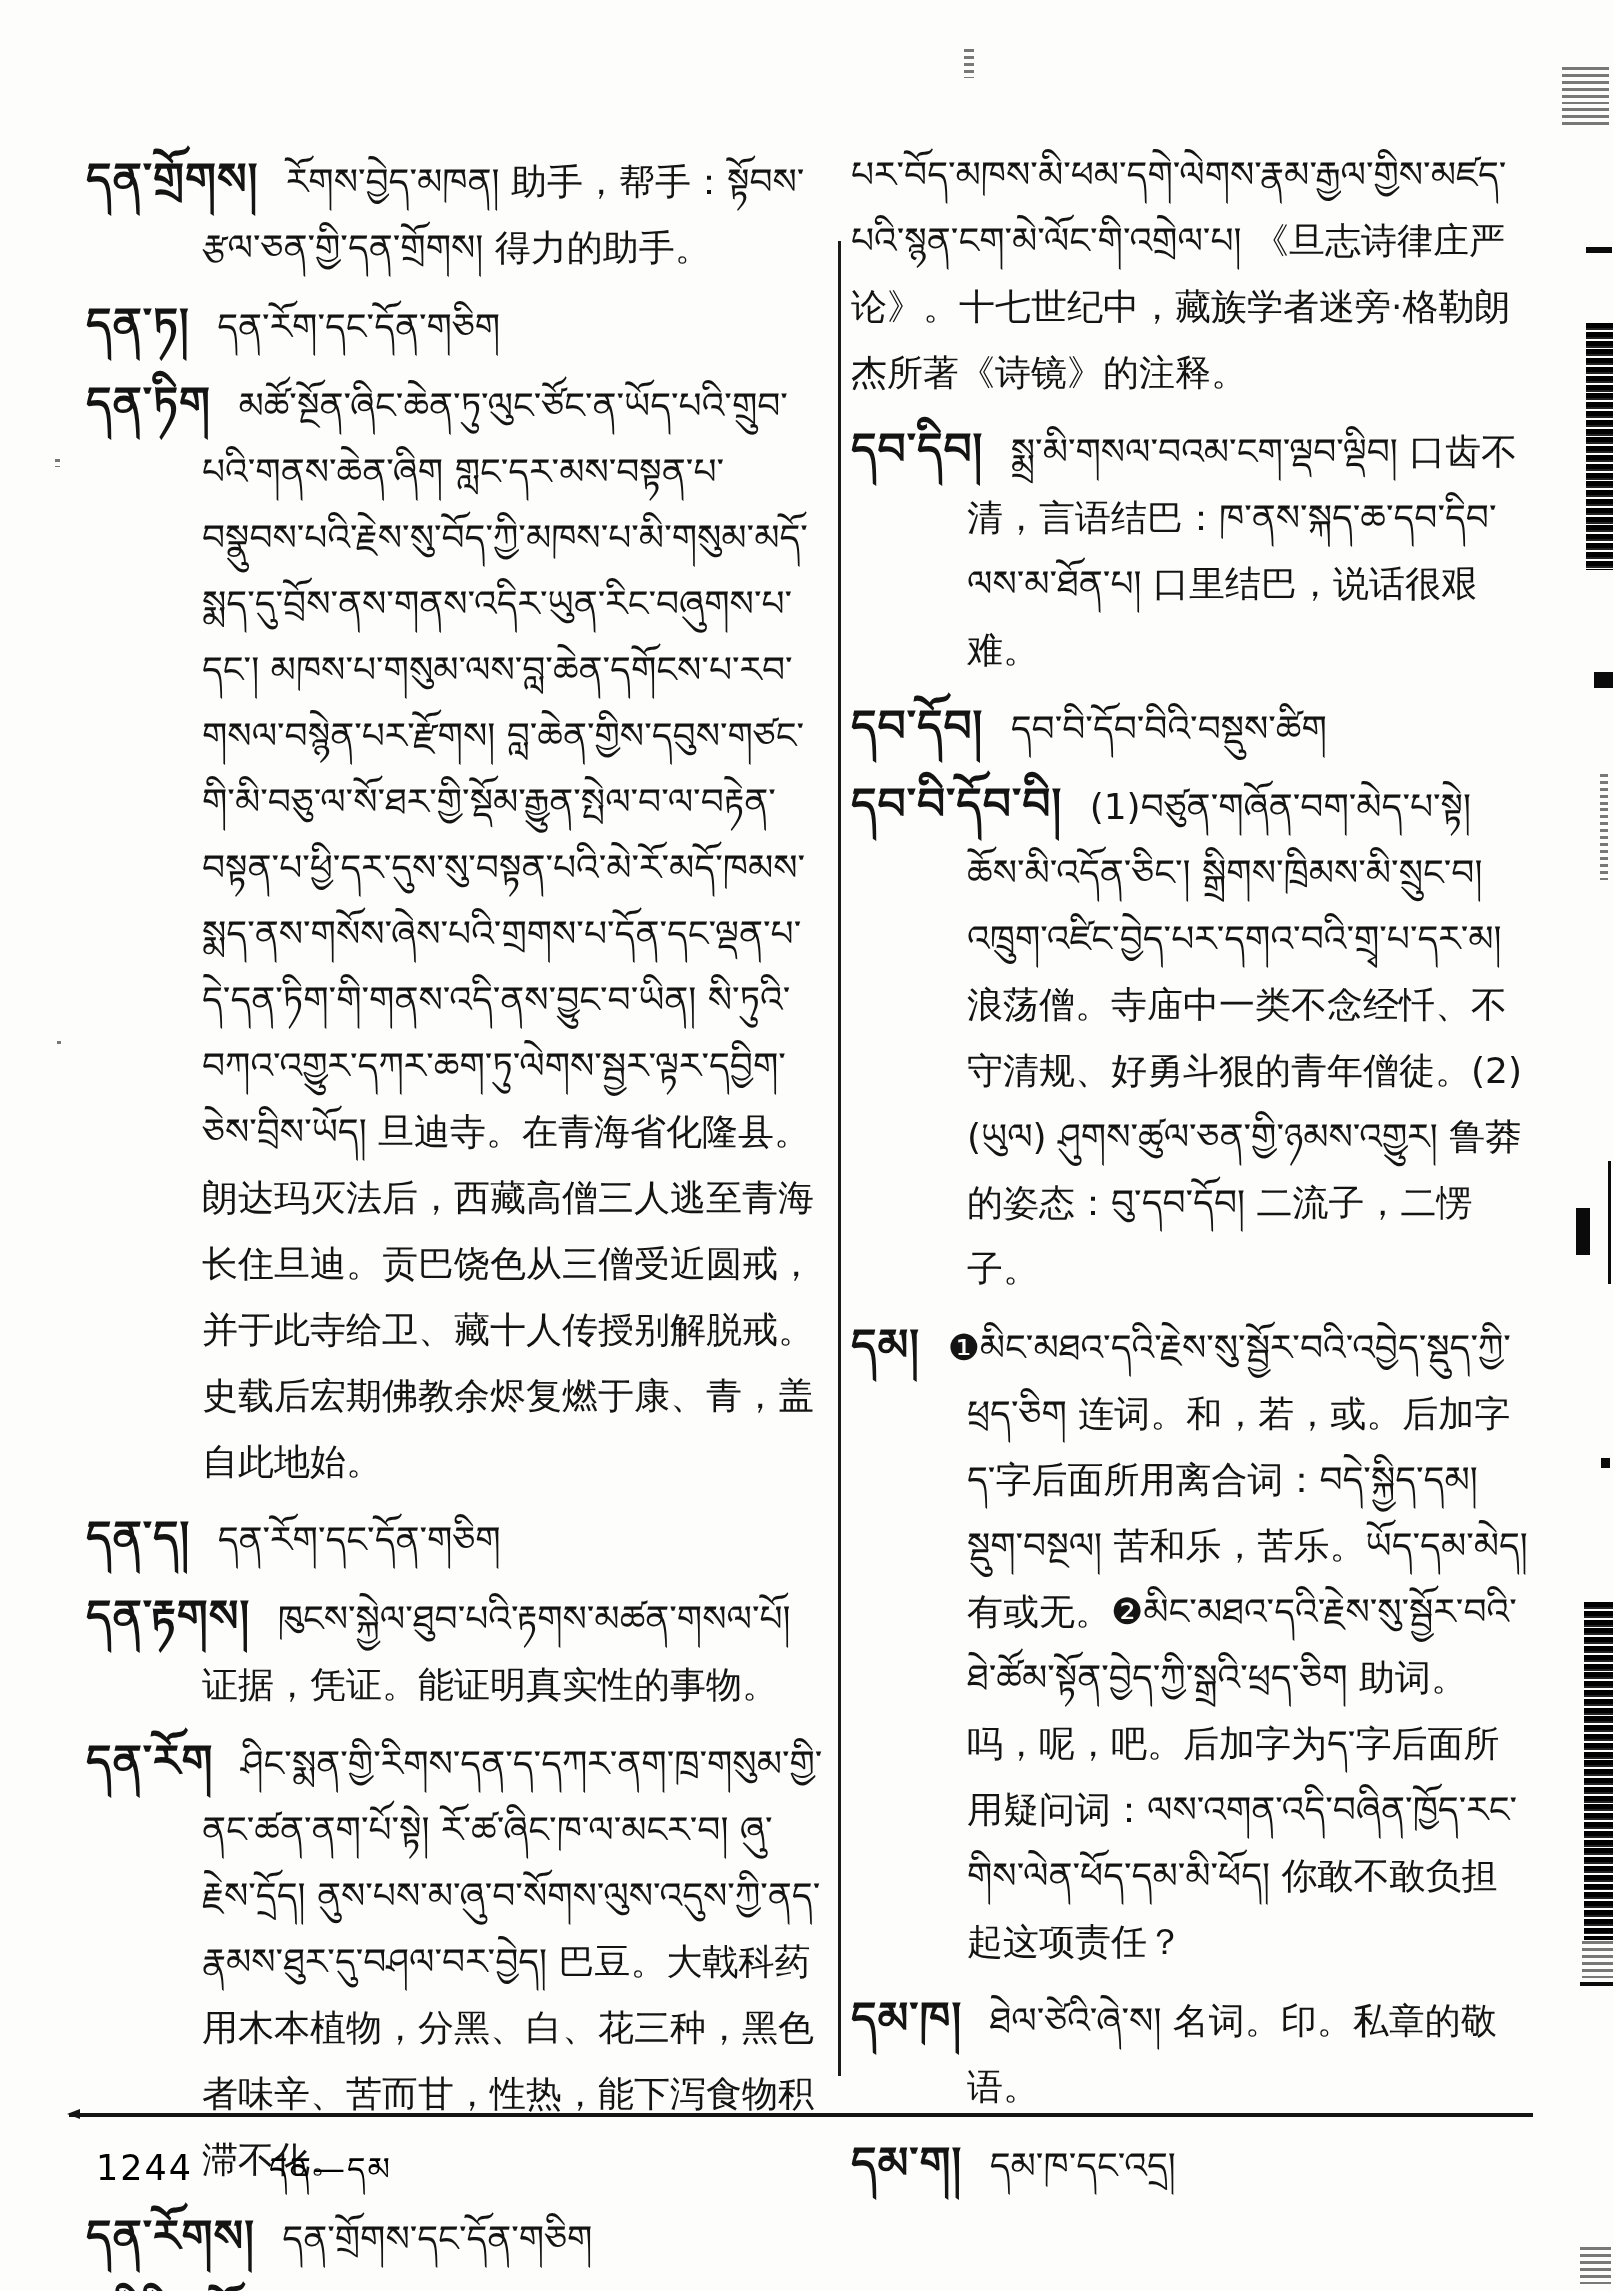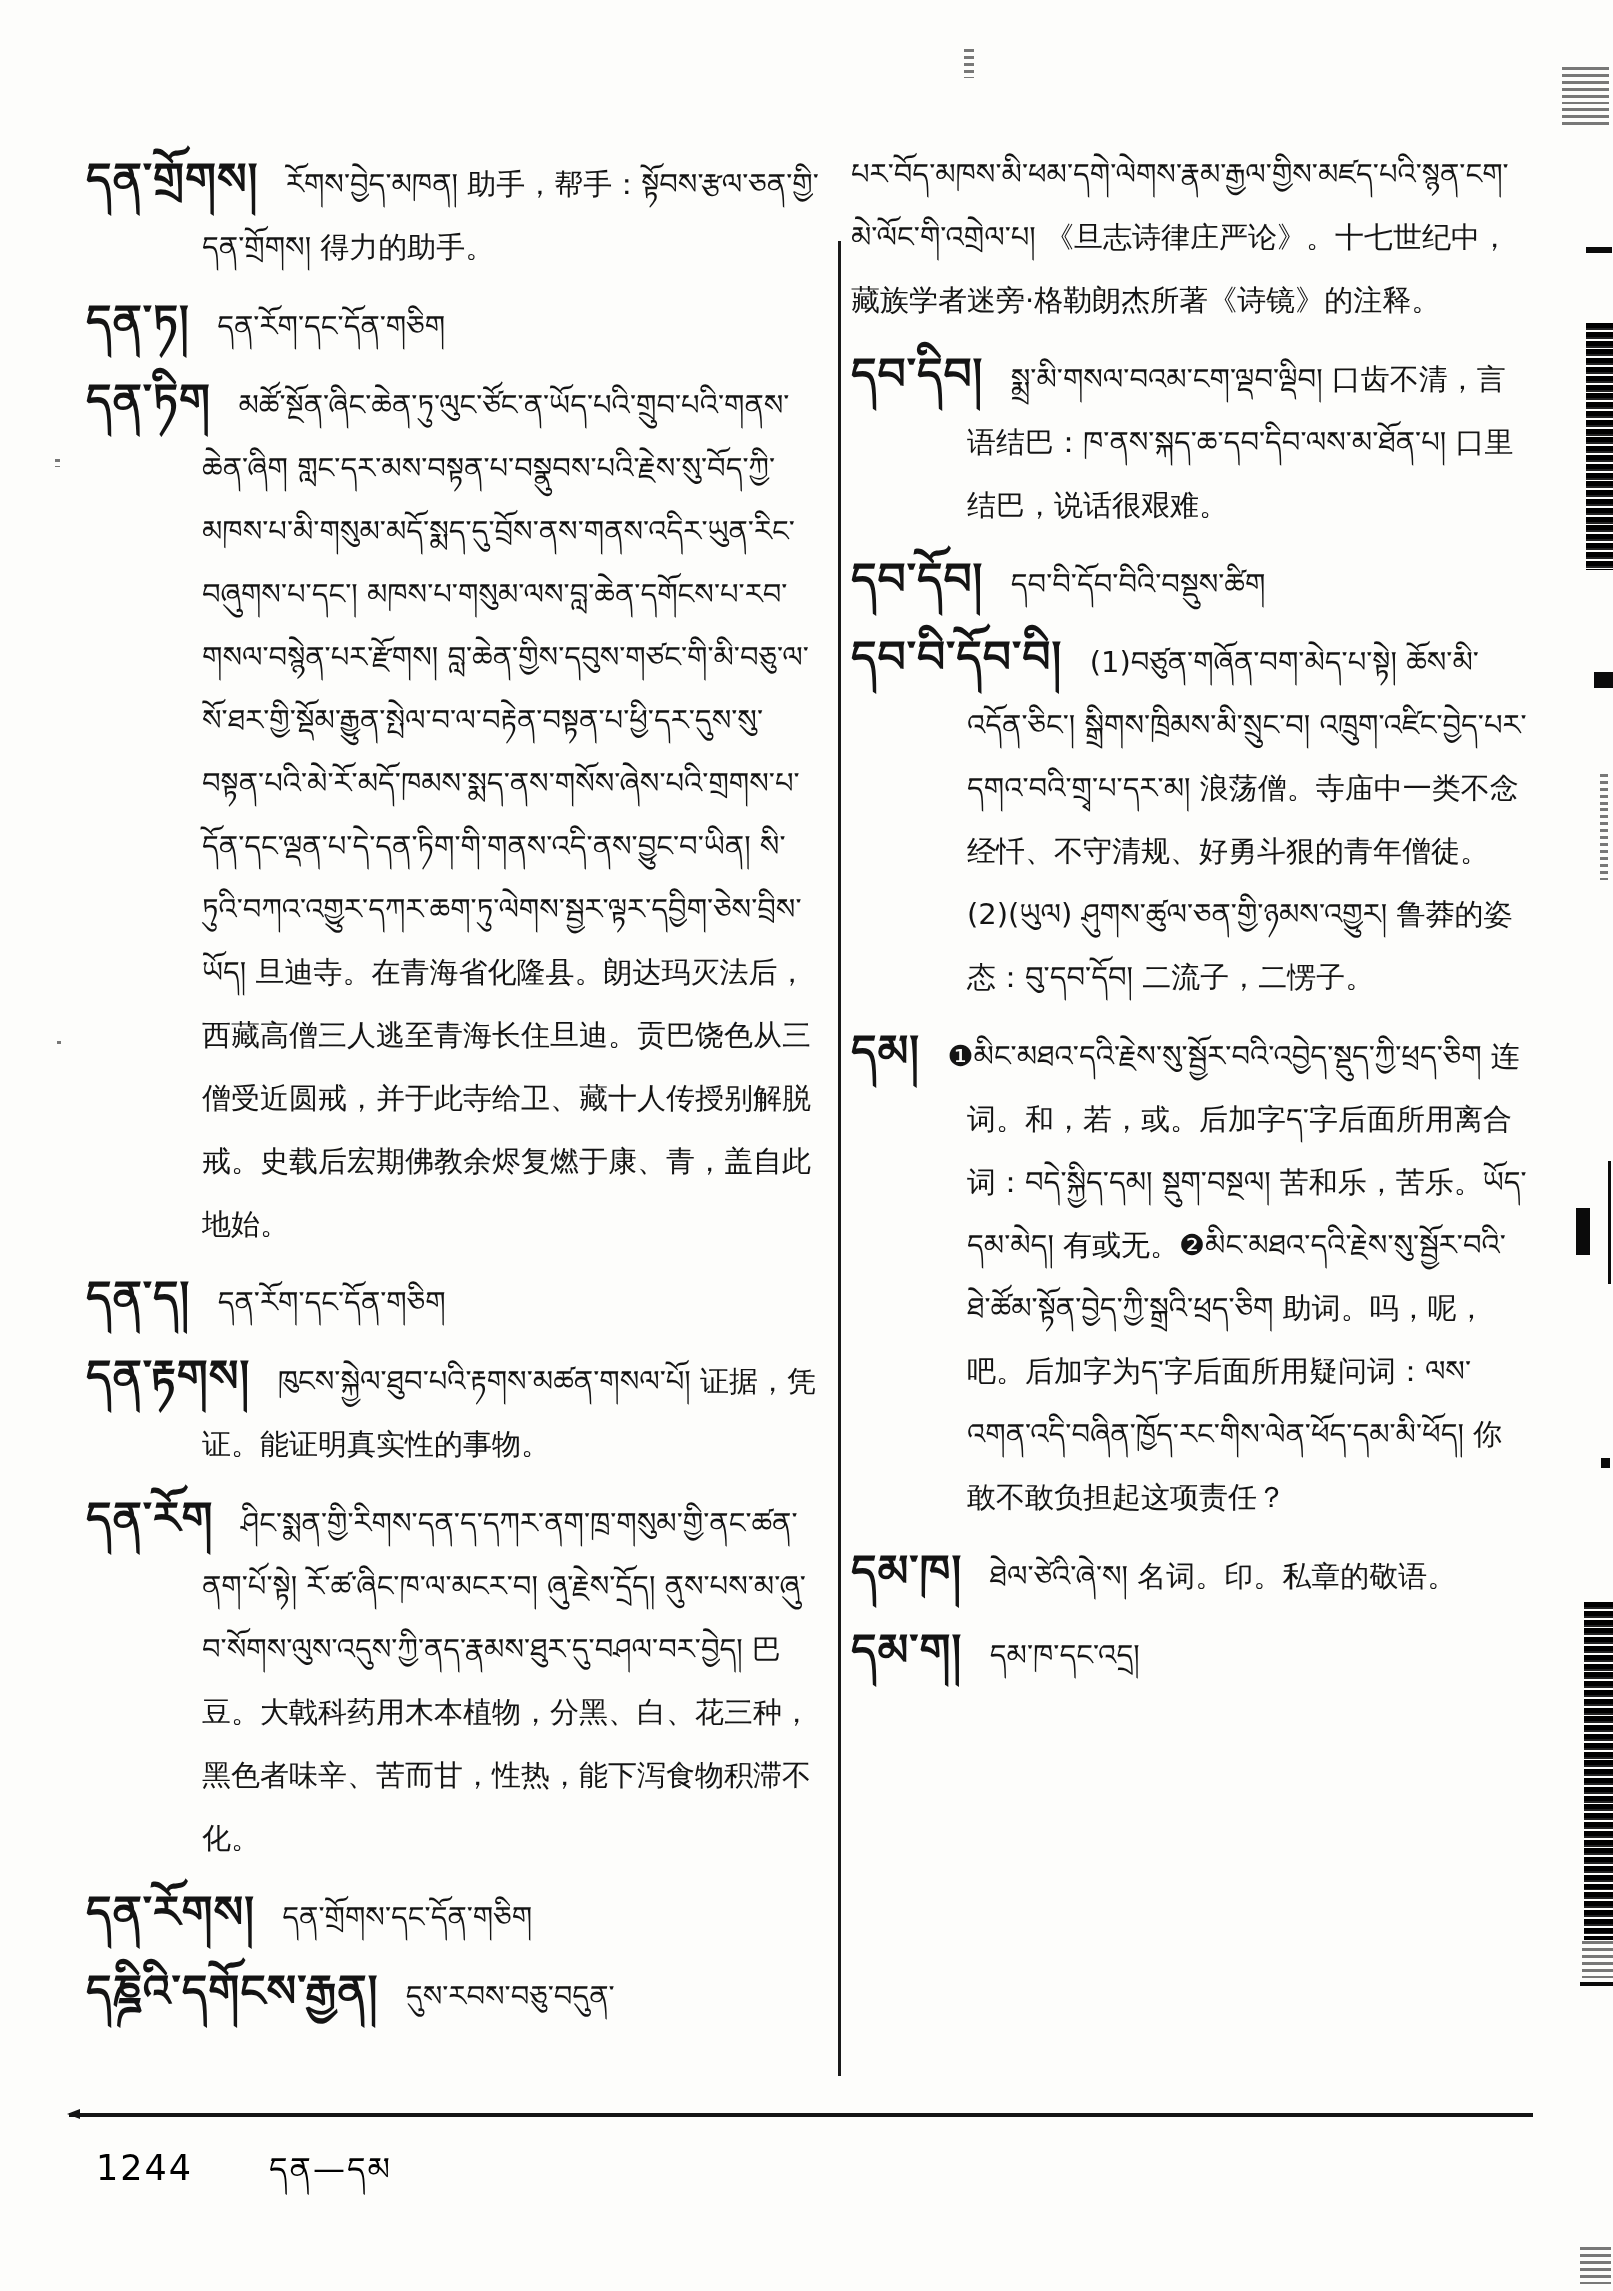--- a/index.html
+++ b/index.html
@@ -24,21 +24,21 @@
     text-align:left;
     word-break:break-word;
   }
   .entry.continuation{padding-left:0;text-indent:0;}
   .headword{
     font-weight:700;
     font-size:44px;
     letter-spacing:1px;
     padding-right:27.4px;
   }
-  .body-text{font-size:29px;}
+  .body-text{font-size:36px;}
   .divider{
     position:absolute;left:838px;top:241px;
     width:2.9px;height:1835px;
     background:#1b1b1b;
   }
   .footer-rule{
     position:absolute;left:69px;top:2113px;
     width:1464px;height:3.9px;background:#151515;
   }
   .footer-rule::before{

